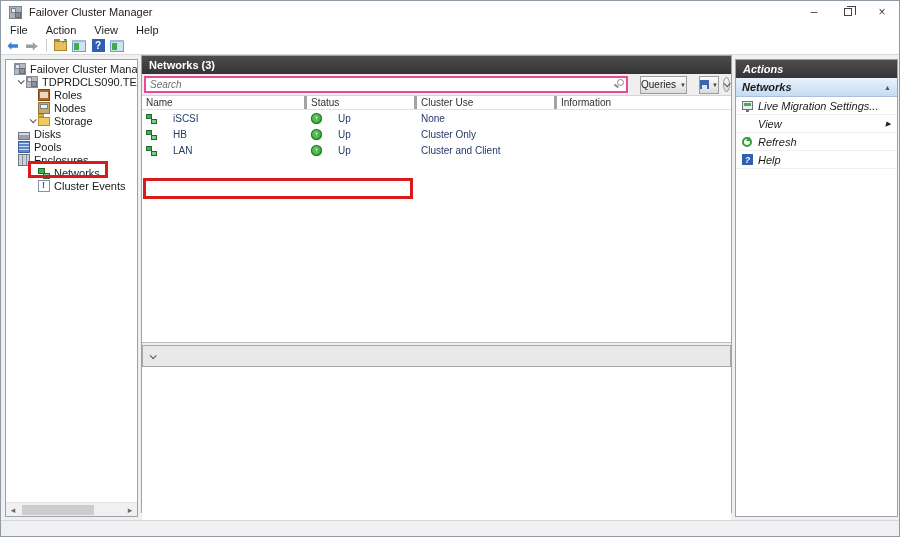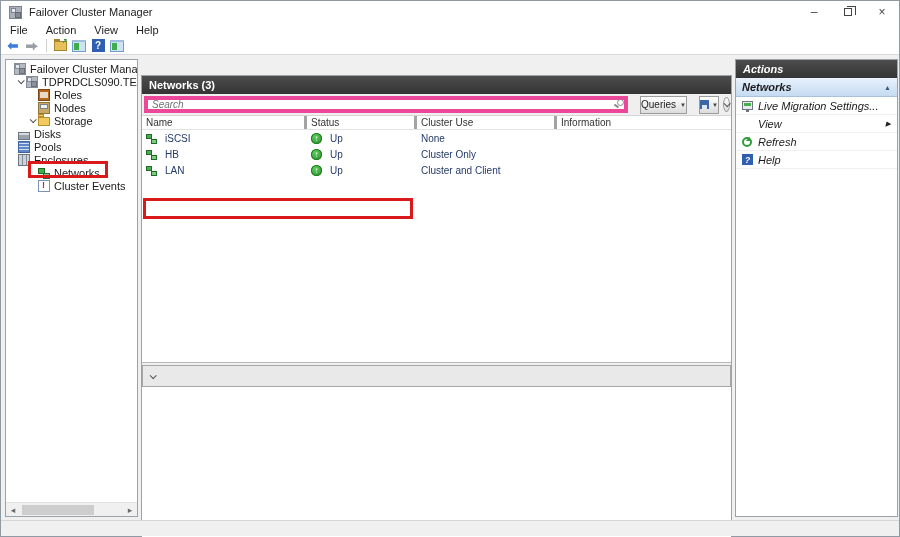--- a/index.html
+++ b/index.html
@@ -32,21 +32,21 @@
   .mini-window { width:14px; height:12px; background:#cfe3f5; box-shadow:inset 0 0 0 1px #6f9cc9; position:relative; }
   .mini-window::before { content:""; position:absolute; left:2px; top:3px; width:5px; height:7px; background:#3fae49; }
   .mini-window::after { content:""; position:absolute; left:0; top:0; right:0; height:2px; background:#9dbfdd; }
   .mini-help { width:13px; height:13px; background:#2f5fb0; color:#fff; font-weight:bold; font-size:10px; display:flex; align-items:center; justify-content:center; }
 
   .content-bg { position:absolute; left:0; top:54px; right:0; bottom:16px; background:#f0f0f0; }
 
   
   .pane { position:absolute; background:#fff; border:1px solid #99a3ad; }
   #tree-pane { left:4px; top:4px; width:133px; height:458px; overflow:hidden; }
-  #center-pane { left:140px; top:20px; width:591px; height:458px; }
+  #center-pane { left:140px; top:0; width:591px; height:458px; }
   #actions-pane { left:734px; top:4px; width:163px; height:458px;font-style:italic; }
 
   
   .tree { position:relative; padding-top:2px; }
   .trow { height:13px; display:flex; align-items:center; white-space:nowrap; overflow:hidden; }
   .slot { width:12px; flex:none; display:flex; align-items:center; justify-content:center; }
   .chev { width:5px; height:5px; border-right:1.5px solid #555; border-bottom:1.5px solid #555; transform:rotate(45deg) translateY(-1px); }
   .lv0 { padding-left:8px; } .lv1 { padding-left:8px; } .lv2 { padding-left:20px; } .lv3 { }
   .ti { width:12px; height:12px; flex:none; margin-right:4px; position:relative; }
   [data-icon="cluster-manager-icon"], [data-icon="cluster-icon"] { background:#b4bac2; box-shadow:inset 0 0 0 1px #858d97; }
@@ -78,38 +78,38 @@
   
   .hscroll { position:absolute; left:0; right:0; bottom:0; height:14px; background:#f0f0f0; border-top:1px solid #e3e3e3; display:flex; align-items:center; }
   .hs-arrow { width:14px; text-align:center; color:#6a6a6a; font-size:9px; line-height:14px; }
   .hs-thumb { height:10px; width:72px; background:#cdcdcd; margin-left:2px; }
   .hs-spacer { flex:1; }
 
   
   .panel-header { height:18px; background:linear-gradient(#4d4d4d,#343434); color:#fff; font-weight:bold; display:flex; align-items:center; padding-left:7px; }
   .search-row { height:22px; background:#efefef; display:flex; align-items:center; padding:0 2px; border-bottom:1px solid #d5d5d5; }
   .searchbox { position:relative; width:484px; height:17px; flex:none; }
-  .searchbox input { width:100%; height:100%; border:4px solid #ec4899; padding:0 18px 0 4px; font-style:italic; font-size:10px; color:#444; font-family:"Liberation Sans",sans-serif; }
+  .searchbox input { width:100%; height:100%; border:2px solid #ec4899; padding:0 18px 0 4px; font-style:italic; font-size:10px; color:#444; font-family:"Liberation Sans",sans-serif; }
   .searchbox input::placeholder { color:#6f6f6f; font-style:italic; }
   .mag { position:absolute; right:4px; top:3px; width:7px; height:7px; border:1.5px solid #8a8a8a; border-radius:50%; }
   .mag::after { content:""; position:absolute; left:-4px; top:5px; width:5px; height:1.5px; background:#8a8a8a; transform:rotate(35deg); }
   .btn { height:18px; background:linear-gradient(#fdfdfd,#dcdcdc); border:1px solid #9c9c9c; display:flex; align-items:center; justify-content:center; font-size:10px; color:#222; margin-left:12px; }
   .queries-btn { width:52px; gap:4px; }
   .caret { font-size:6px; color:#444; }
   .save-btn { width:26px; gap:3px; }
   .floppy { width:9px; height:9px; background:#3a66a8; position:relative; }
   .floppy::before { content:""; position:absolute; left:2px; bottom:0; width:5px; height:4px; background:#dce6f4; }
   .round-btn { width:15px; height:15px; border-radius:50%; border:1px solid #9c9c9c; background:linear-gradient(#fdfdfd,#dcdcdc); margin-left:4px; display:flex; align-items:center; justify-content:center; }
 
   .list-area { position:relative; height:247px; background:#fff; border-bottom:1px solid #b9b9b9; overflow:hidden; }
   .col-header { height:14px; display:flex; border-bottom:1px solid #e2e2e2; background:#fff; color:#333; }
   .col { padding:1px 4px; border-right:3px solid #a3a3a3; white-space:nowrap; overflow:hidden; font-size:10px; }
   .c-name { width:165px; } .c-status { width:110px; } .c-use { width:140px; } .c-info { flex:1; border-right:none; }
   .lrow { height:16px; display:flex; align-items:center; color:#243a68; }
-  .cell { padding:0 4px; white-space:nowrap; overflow:hidden; display:flex; align-items:center; gap:8px; font-size:10px; }
+  .cell { padding:0 4px; white-space:nowrap; overflow:hidden; display:flex; align-items:center; gap:16px; font-size:10px; }
   .net-ico { width:11px; height:11px; position:relative; flex:none; }
   .net-ico::before { content:""; position:absolute; left:0; top:1px; width:6px; height:5px; background:#46b04f; box-shadow:inset 0 0 0 1px #226a28; }
   .net-ico::after { content:""; position:absolute; right:0; bottom:0; width:6px; height:5px; background:#7ecb84; box-shadow:inset 0 0 0 1px #226a28; }
   .up-ico { width:11px; height:11px; border-radius:50%; background:radial-gradient(circle at 35% 30%, #5cc75c, #2d9a2d); color:#fff; font-size:8px; font-weight:bold; display:flex; align-items:center; justify-content:center; flex:none; box-shadow:inset 0 0 0 1px #1f7a1f; }
 
   .splitter { height:2px; background:#f0f0f0; }
   .collapse-bar { height:22px; background:#e9e9e9; border:1px solid #a7a7a7; margin:0; display:flex; align-items:center; padding-left:7px; }
   .bottom-pane { background:#fff; height:165px; }
 
   

